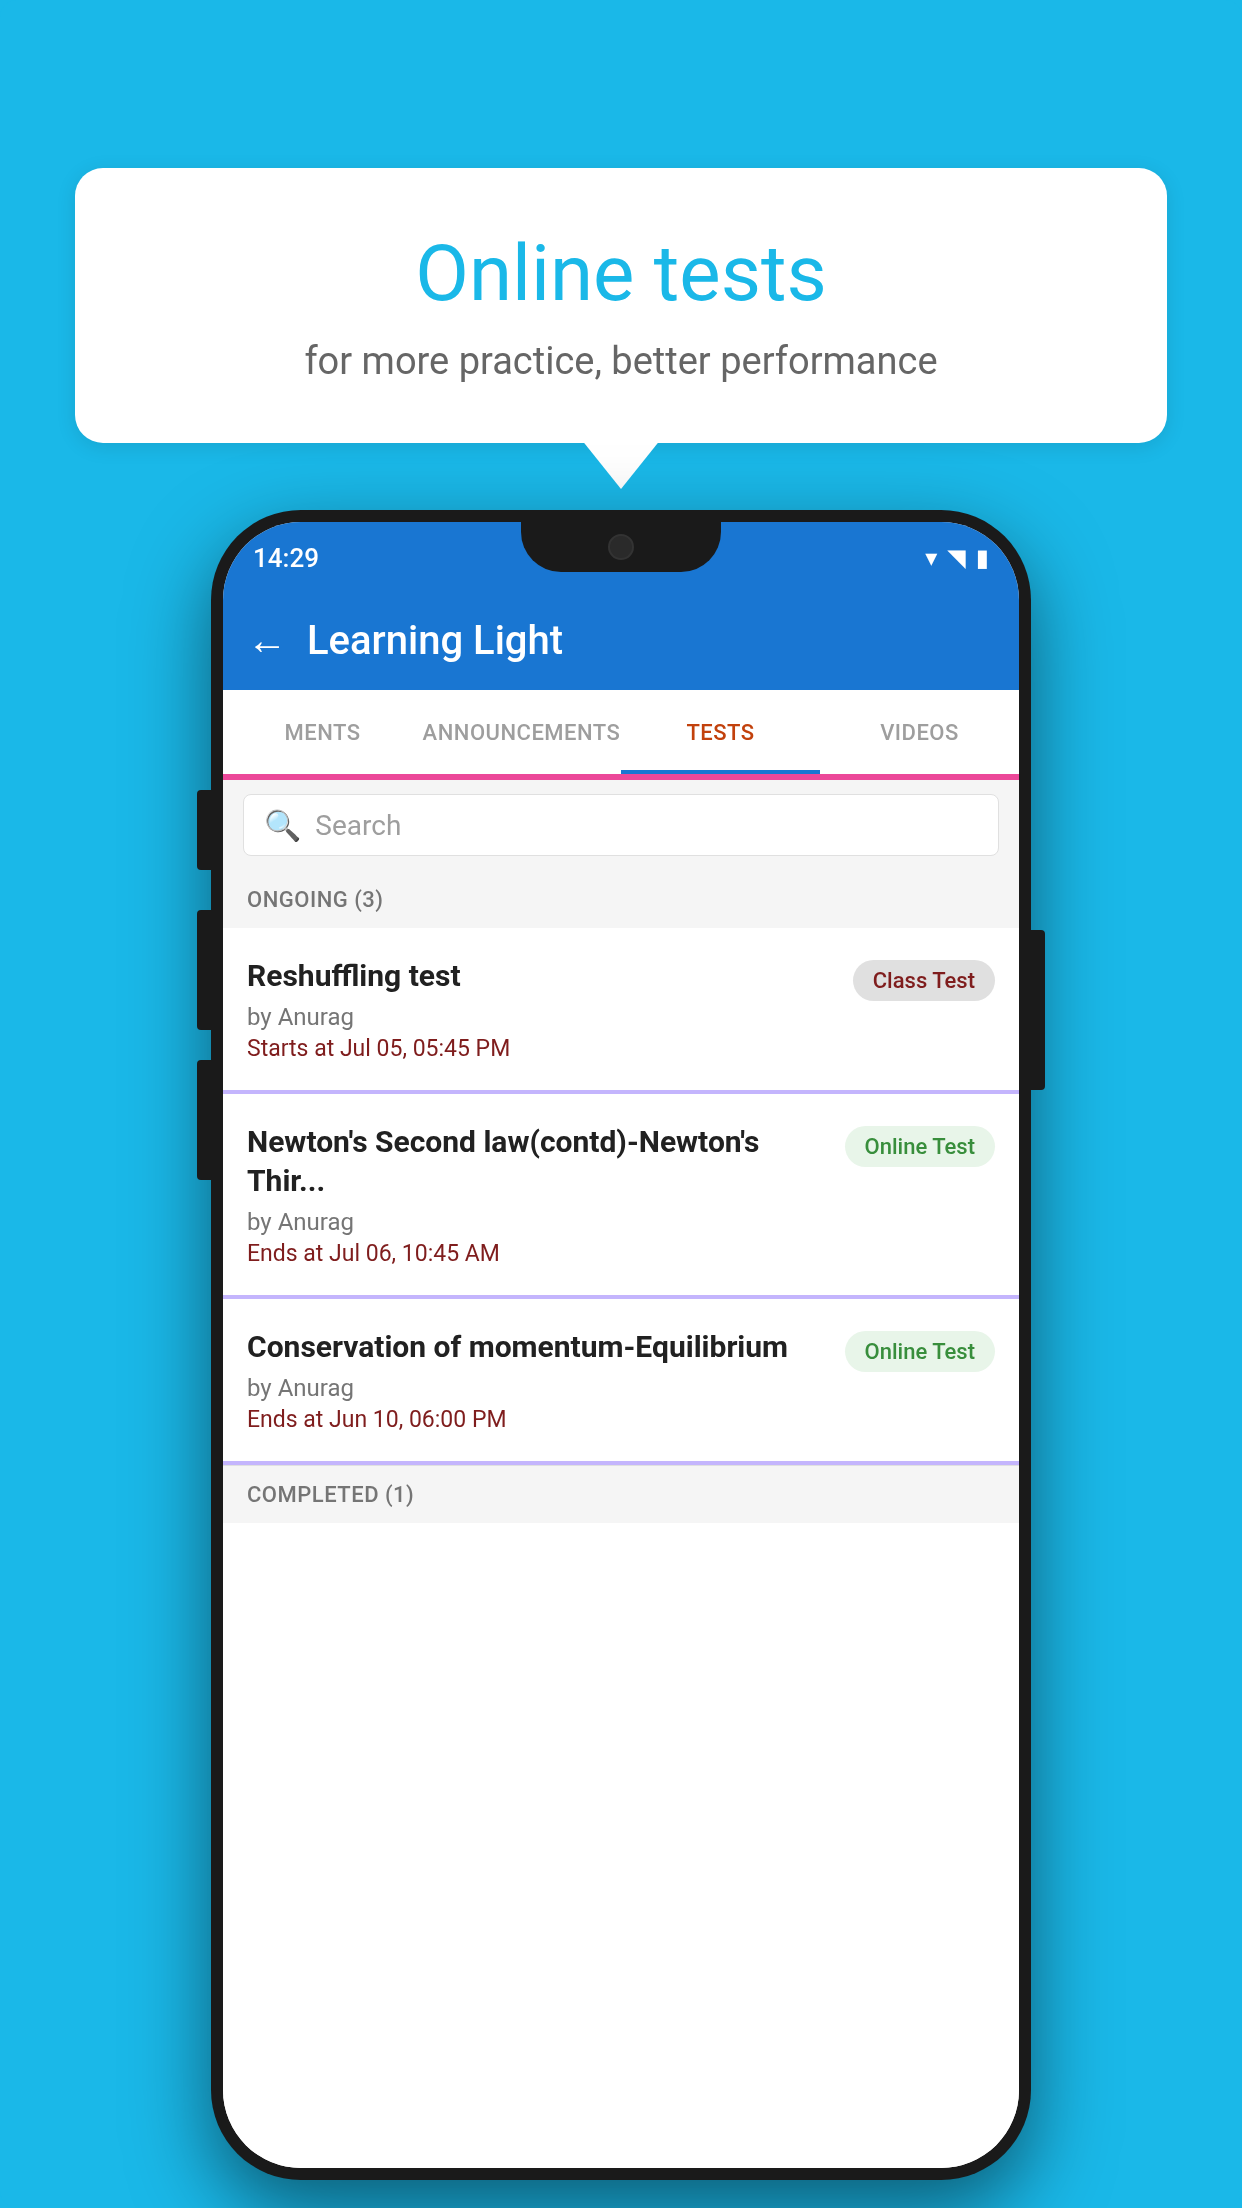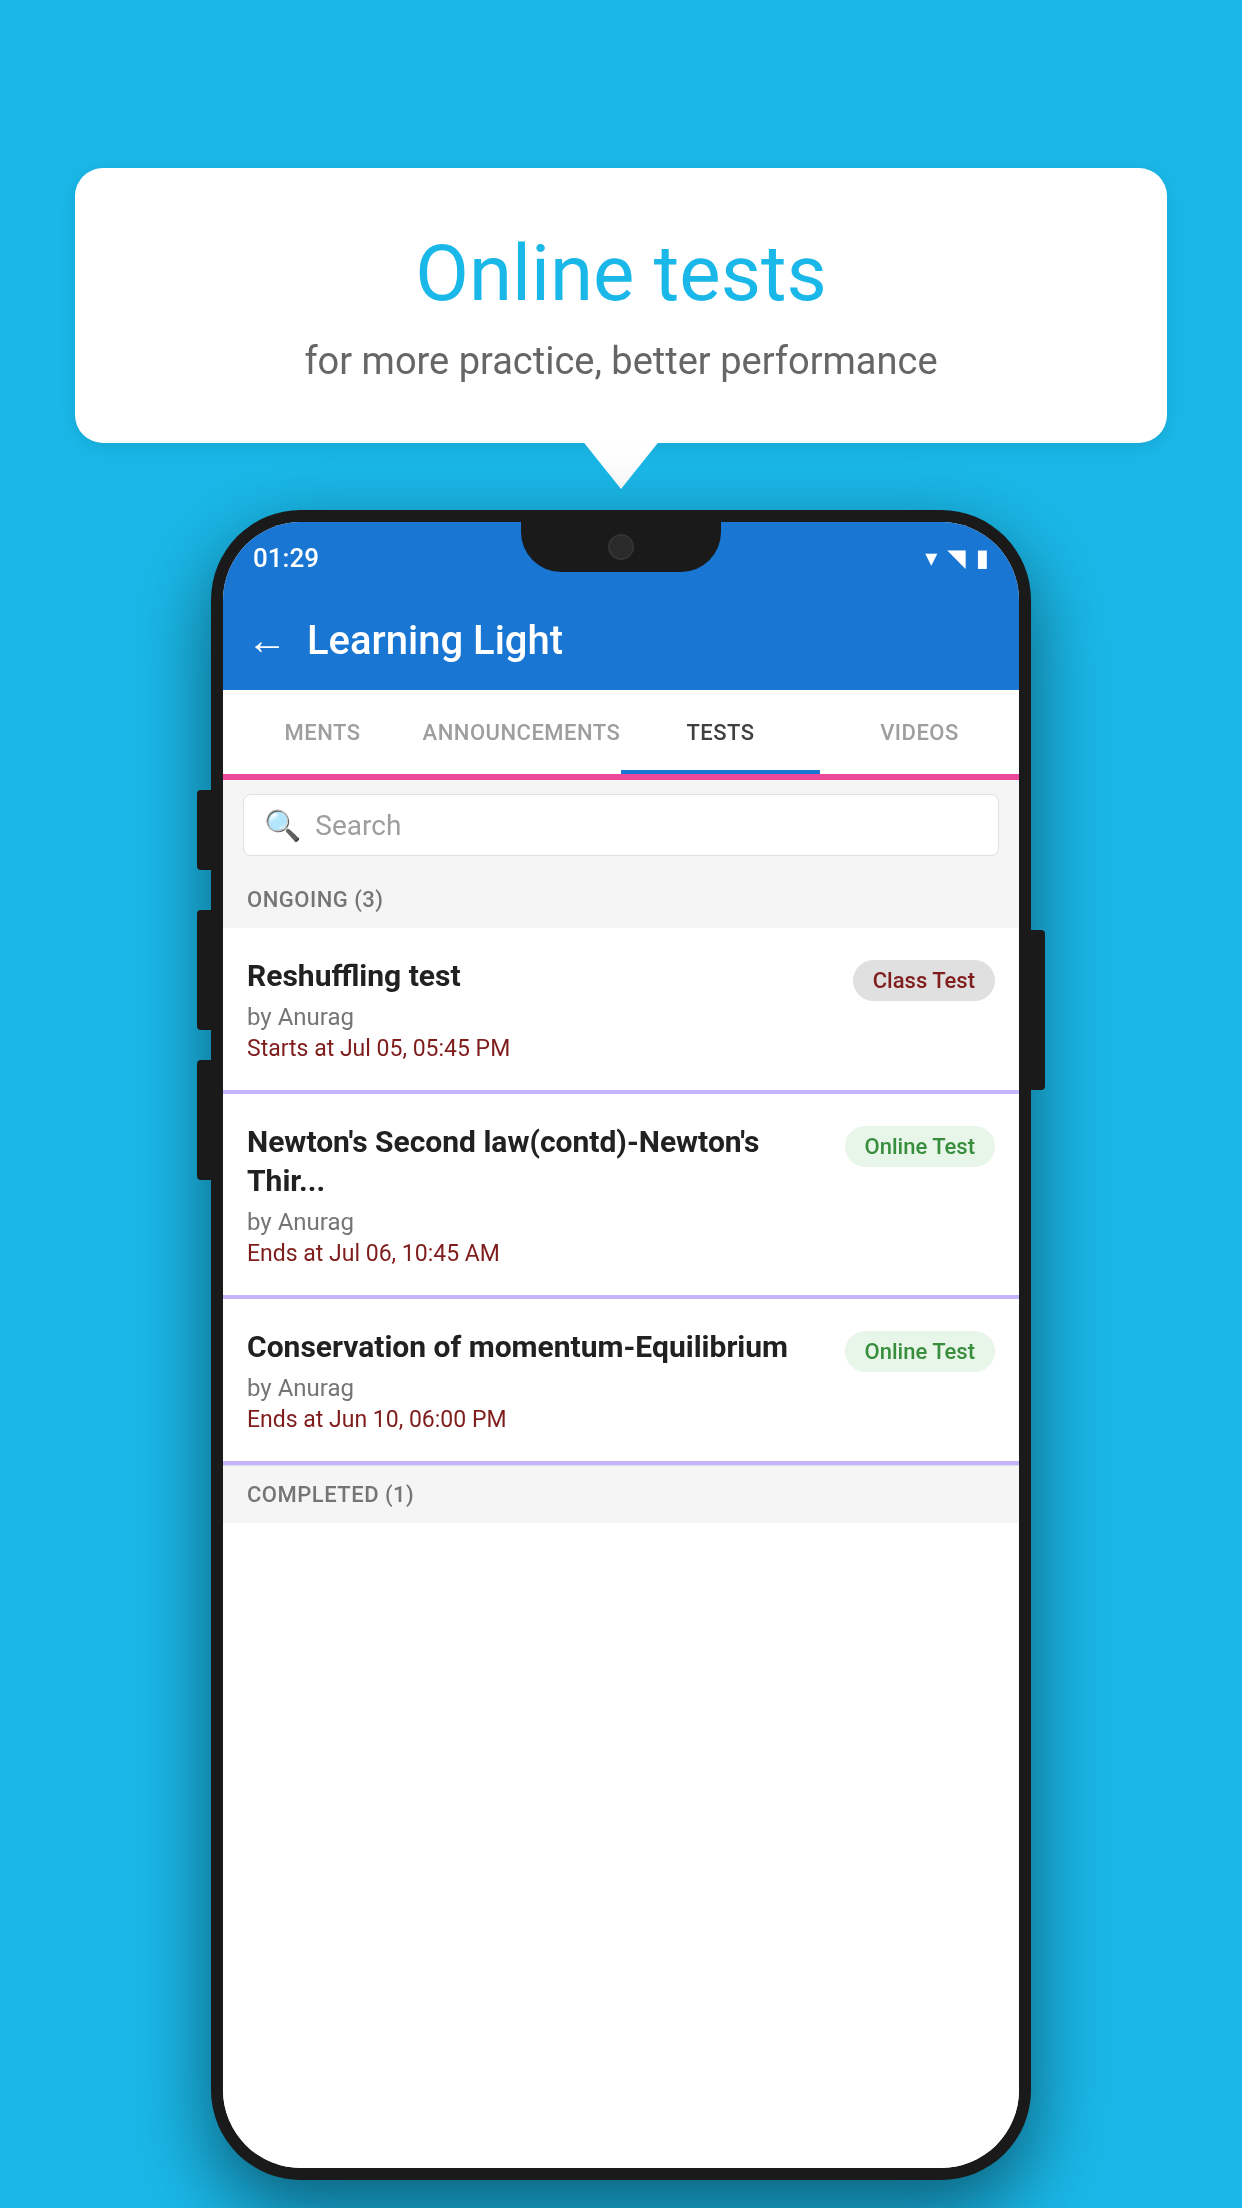--- a/index.html
+++ b/index.html
@@ -224,21 +224,21 @@
       justify-content: center;
       font-size: 22px;
       color: #9e9e9e;
       font-weight: 500;
       letter-spacing: 0.5px;
       cursor: pointer;
       position: relative;
     }
 
     .tab-item.active {
-      color: #404040;
+      color: #c2410c;
     }
 
     .tab-item.active::after {
       content: '';
       position: absolute;
       bottom: 0;
       left: 0;
       right: 0;
       height: 4px;
       background: #1976d2;
@@ -390,21 +390,21 @@
       <div class="phone-btn-left3"></div>
       <div class="phone-btn-right"></div>
 
       <div class="phone-screen">
 
         <div class="phone-notch">
           <div class="phone-camera"></div>
         </div>
 
         <div class="status-bar">
-          <span class="status-time">01:29</span>
+          <span class="status-time">14:29</span>
           <div class="status-icons">
             <span class="wifi-icon">▾</span>
             <span class="signal-icon">◥</span>
             <span class="battery-icon">▮</span>
           </div>
         </div>
 
         <div class="app-bar">
           <span class="back-arrow">←</span>
           <span class="app-title">Learning Light</span>

